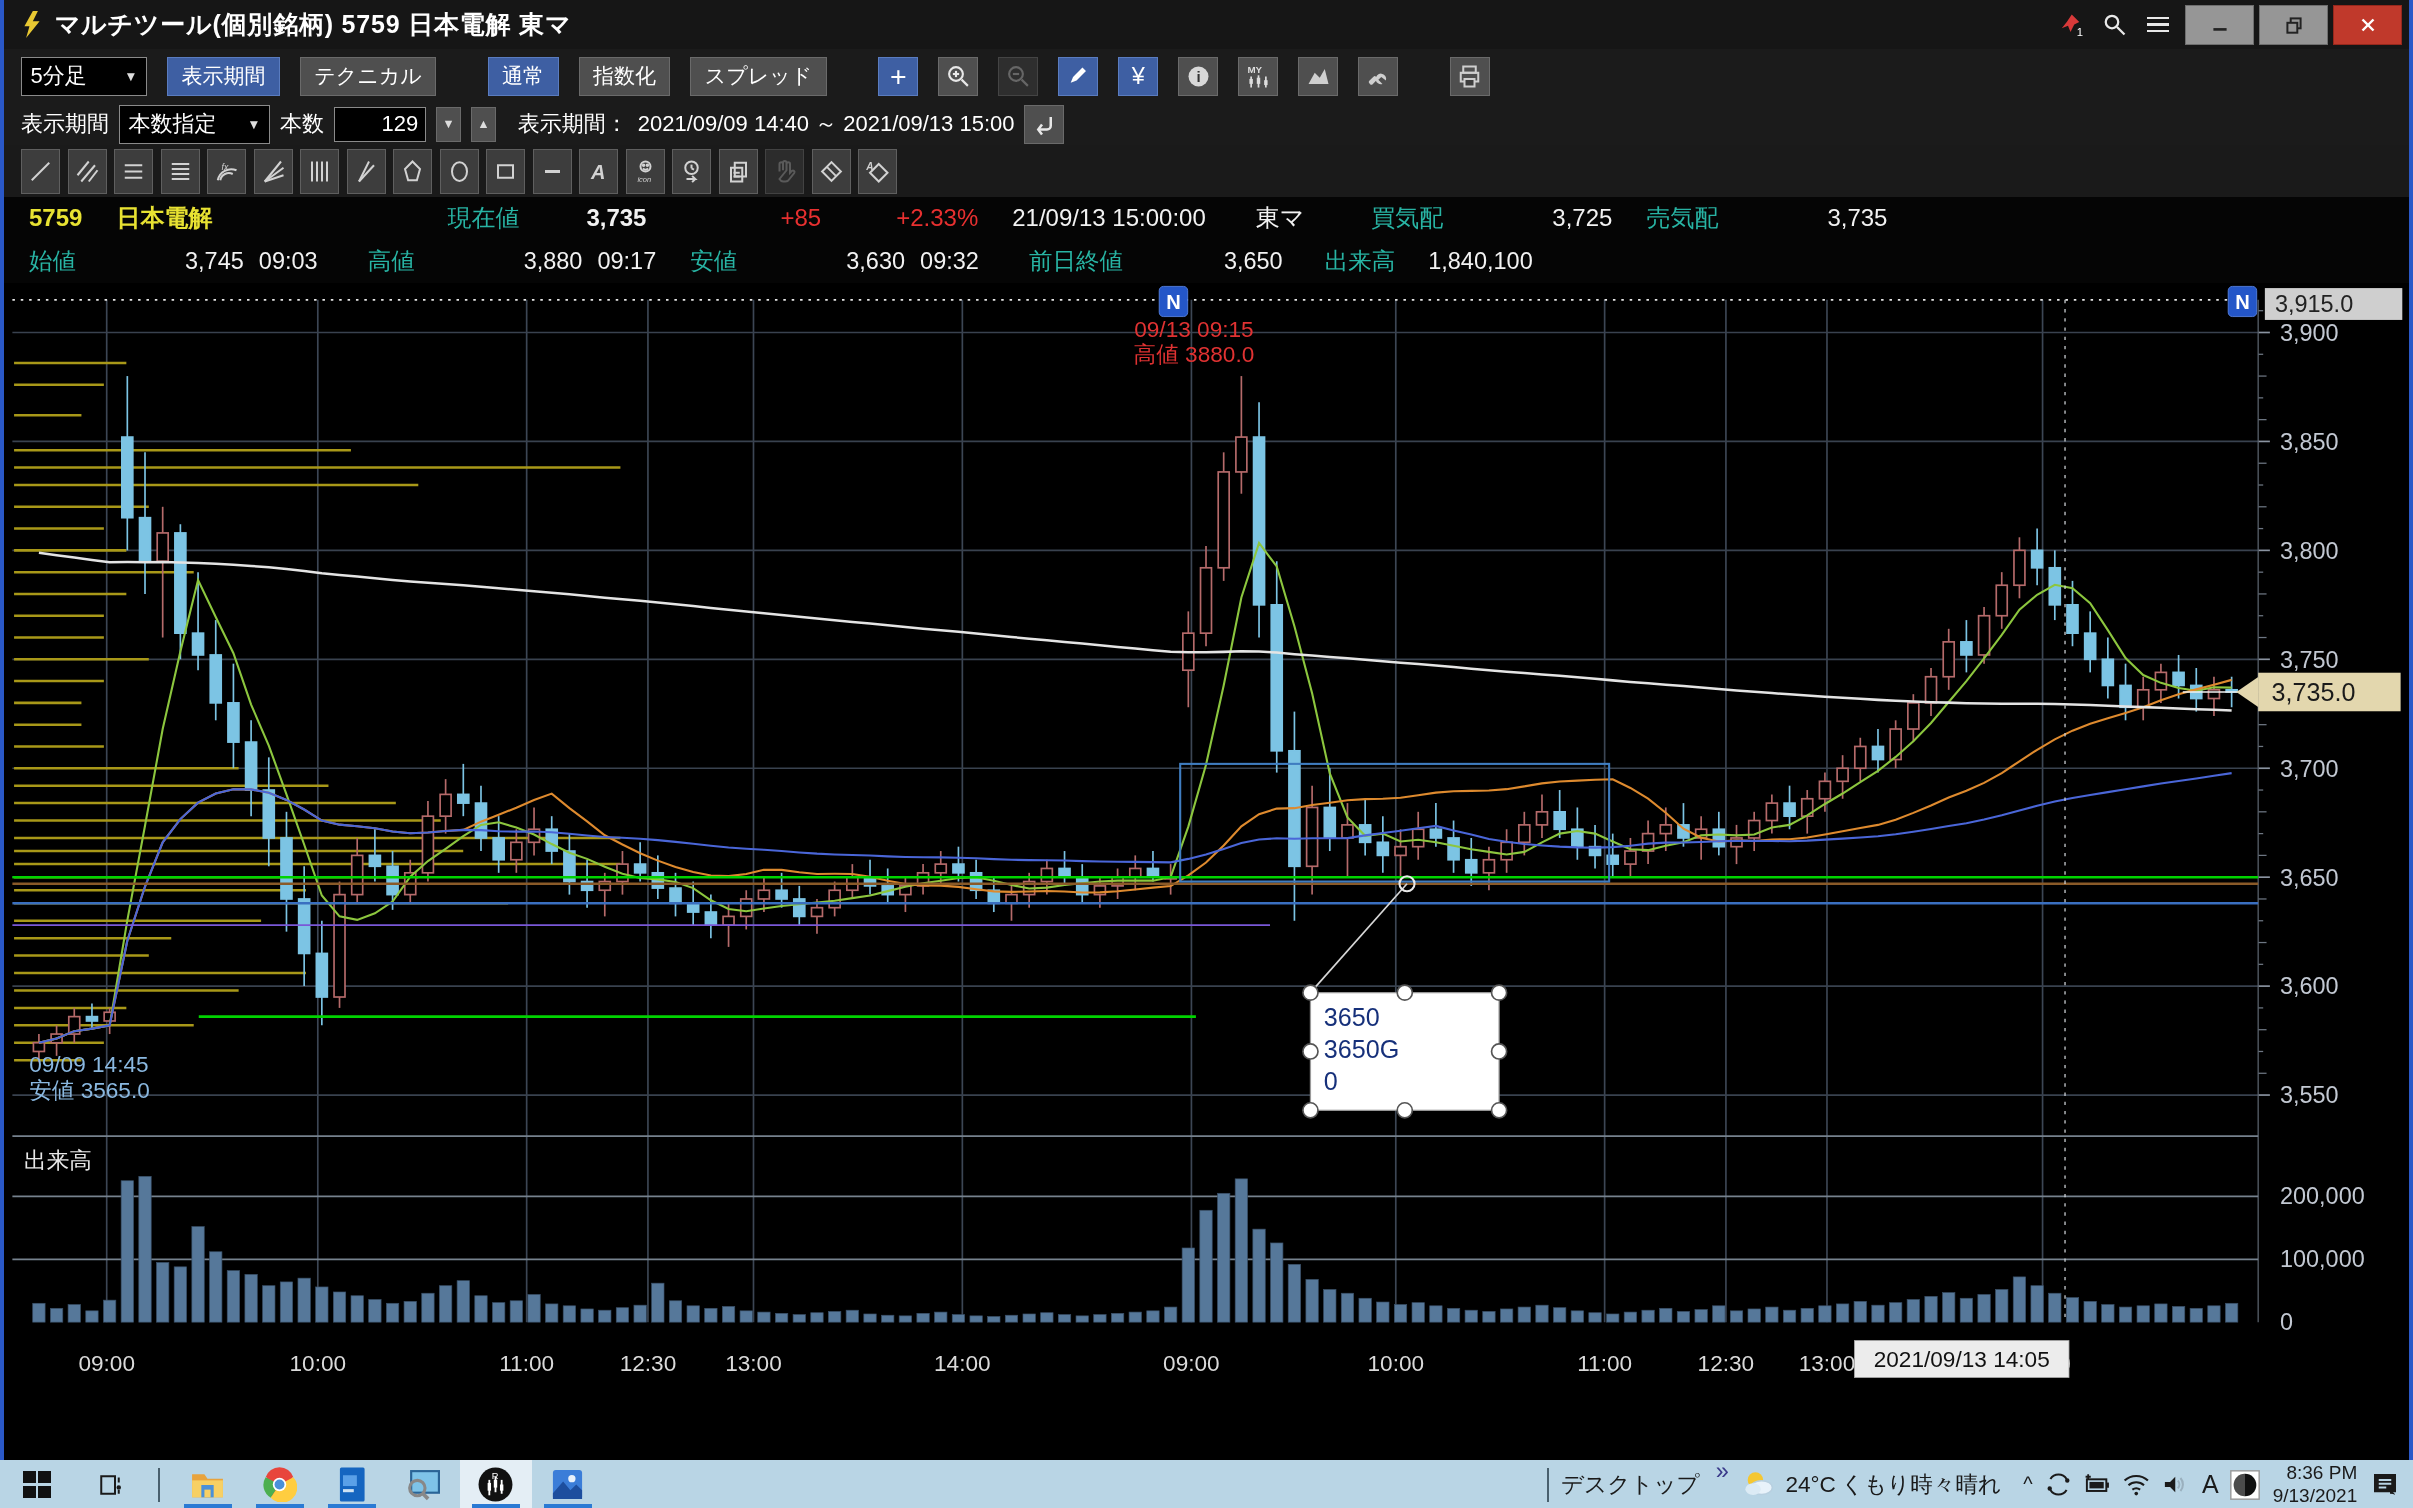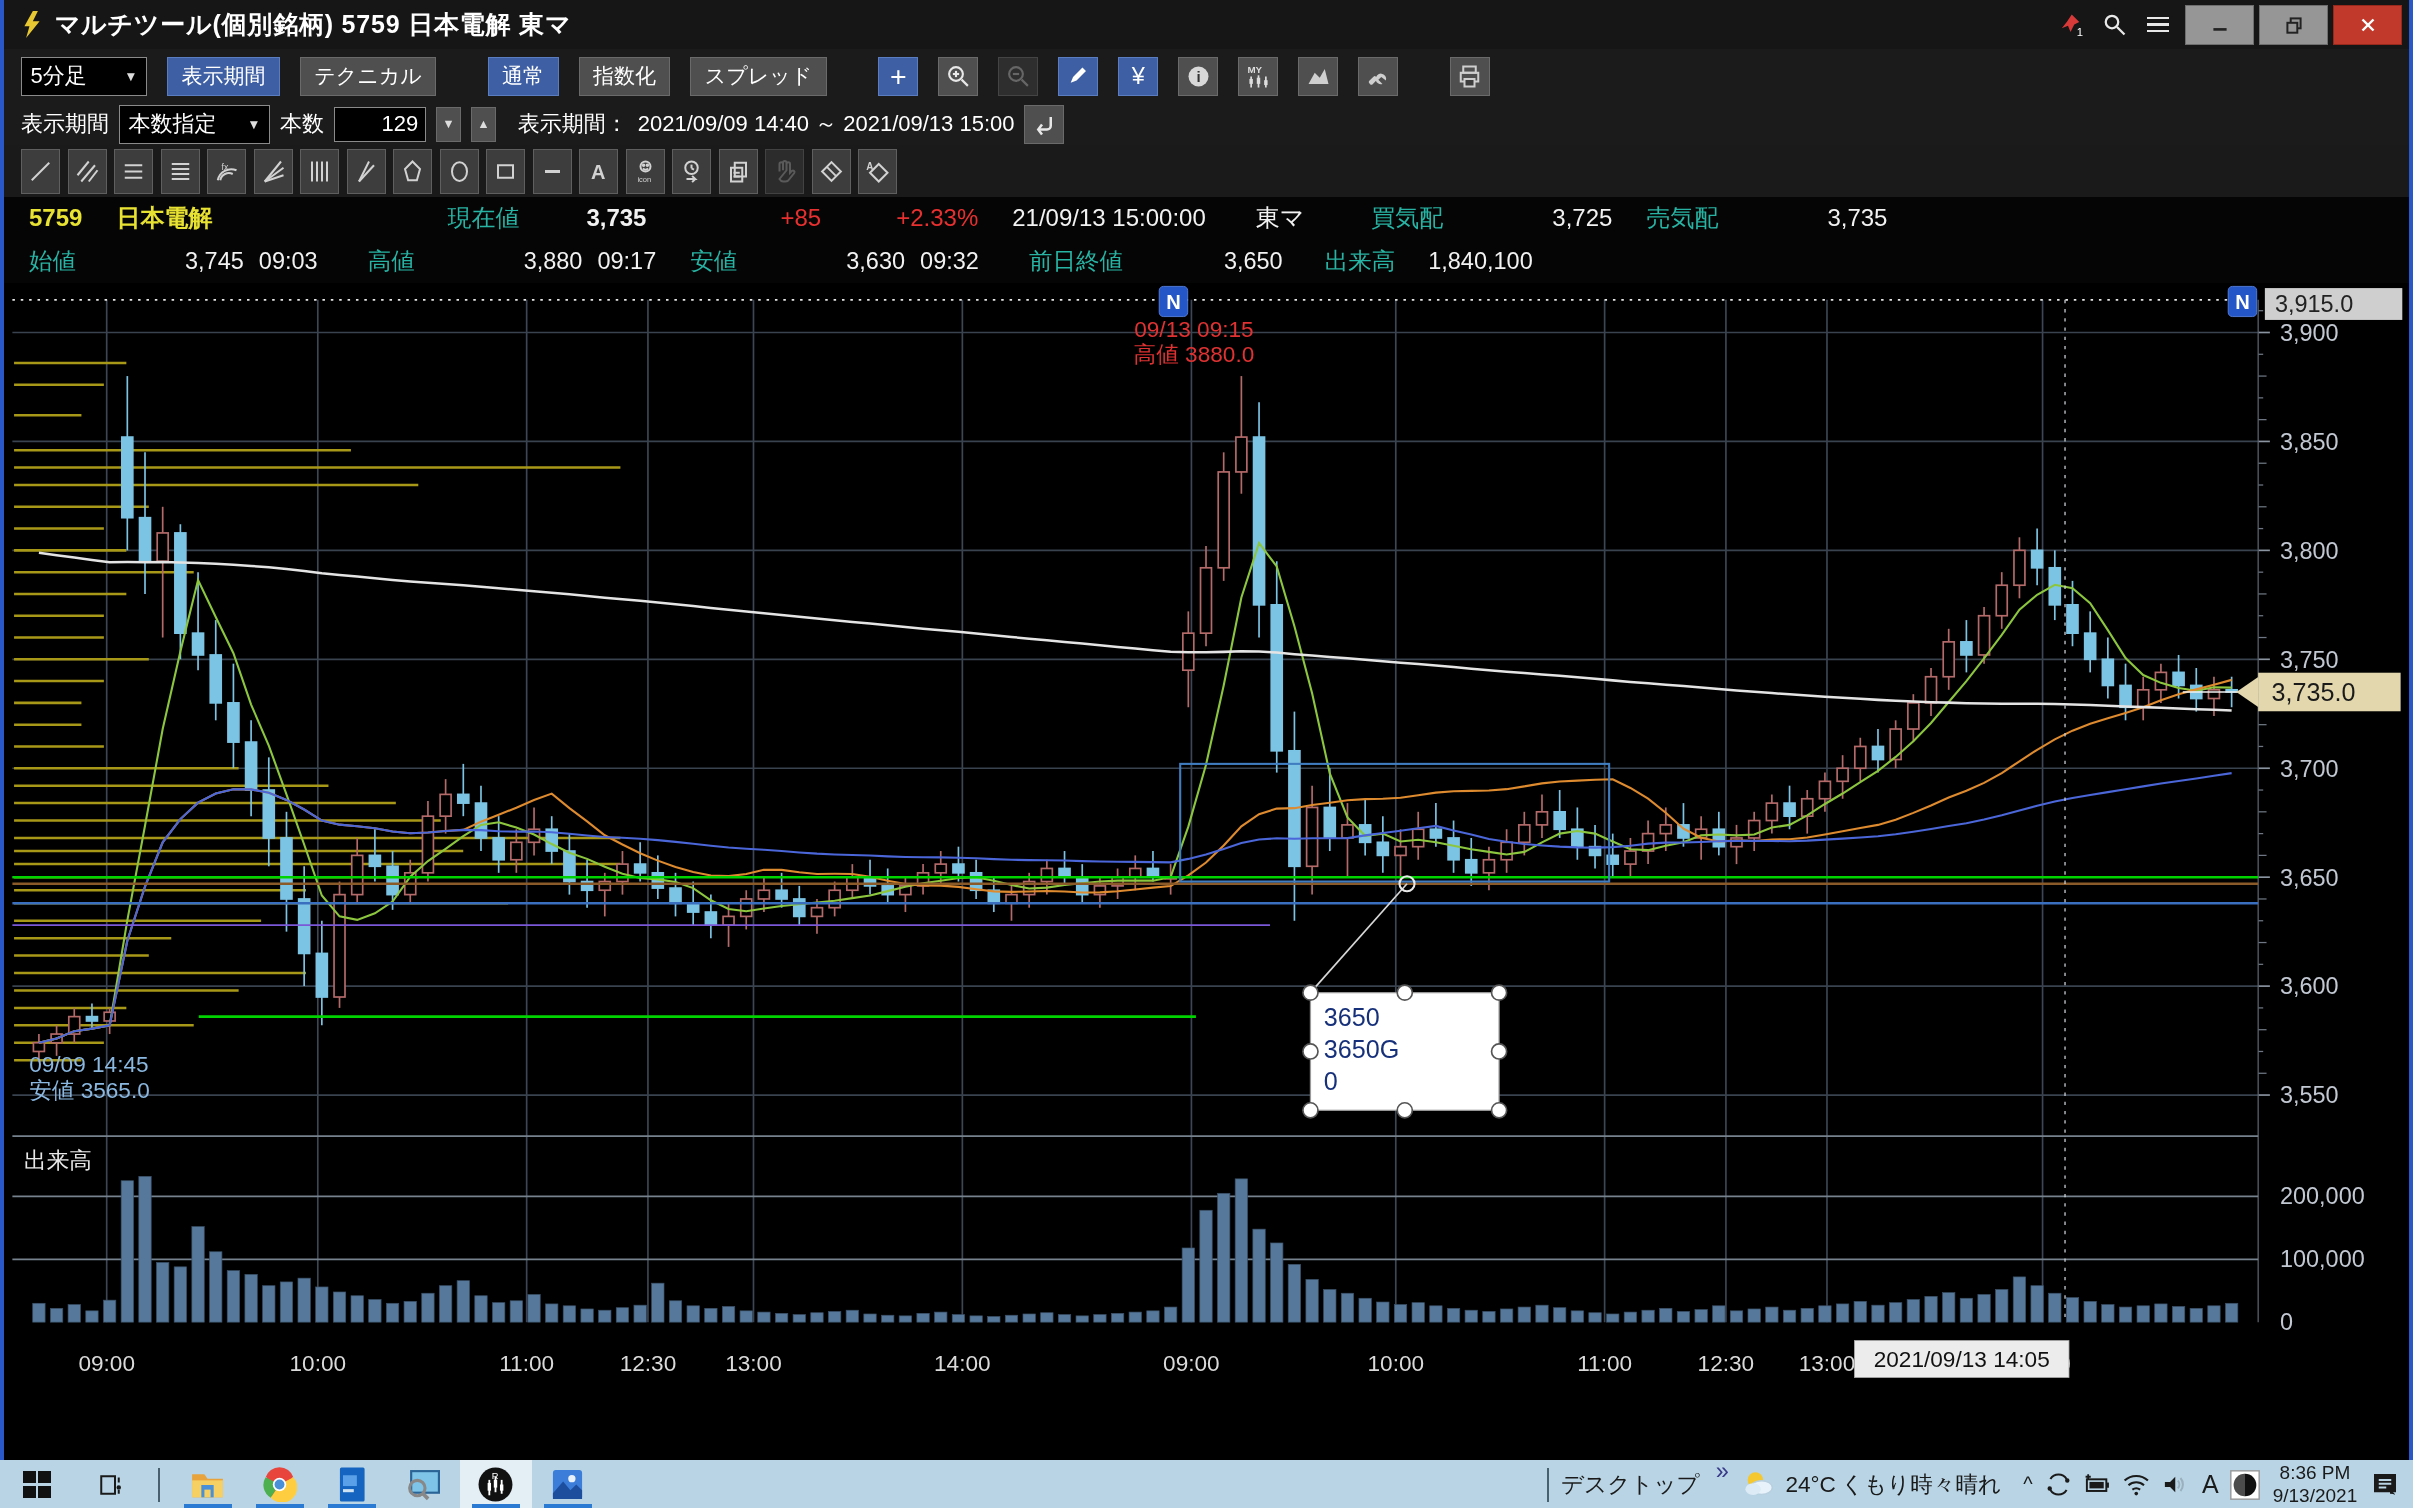--- a/index.html
+++ b/index.html
@@ -24,21 +24,21 @@
   .sel .arr { margin-left:15px; font-size:13.4px; color:#ddd; }
   .btn { height:39px; padding:0 13.4px; background:#4f4f4f; border:0.8px solid #6a6a6a; color:#fff; font-size:21px; display:flex; align-items:center; justify-content:center; }
   .btn.blue { background:#3e5fa3; border-color:#5a7cc0; }
   .btn.dim { background:#2e2e2e; border-color:#444; color:#666; }
   .btn.sq { width:40px; padding:0; }
   .gap { width:11.7px; }
   .toolbar2 { height:42px; background:#1b1b1b; display:flex; align-items:center; padding-left:17px; gap:10px; color:#fff; font-size:22px; flex:0 0 auto; }
   .numin { background:#000; border:0.8px solid #8a8a8a; color:#fff; font-size:22px; width:92px; height:35px; text-align:right; padding-right:6.7px; font-family:inherit; }
   .spin { width:25px; height:35px; background:#4f4f4f; border:0.8px solid #6a6a6a; color:#ddd; font-size:12.6px; display:flex; align-items:center; justify-content:center; }
   
-  .drawbar { height:52px; background:#1a1a1a; display:flex; align-items:center; padding-left:17px; gap:7.5px; flex:0 0 auto; }
+  .drawbar { height:52px; background:#1a1a1a; display:flex; align-items:center; padding-left:17px; gap:7.5px; flex:0 0 auto;font-style:italic; }
   .dtool { width:39px; height:45px; background:#3d3d3d; border:0.8px solid #5f5f5f; display:flex; align-items:center; justify-content:center; }
   .dtool.dim { background:#2c2c2c; border-color:#424242; }
   .dtool svg { stroke:#d2d2d2; fill:none; stroke-width:1.6; }
   .dtool.dim svg { stroke:#5a5a5a; }
   .dtool svg text { stroke:none; fill:#d2d2d2; }
   
   .inforow { display:flex; align-items:center; background:#050505; color:#fff; flex:0 0 auto; }
   .r1 { height:42px; font-size:24px; }
   .r2 { height:44px; font-size:23.5px; }
   .yel { color:#e8e232; }
@@ -55,21 +55,21 @@
   .searchbox { width:578px; height:49px; background:#fff; border:0.8px solid #777; display:flex; align-items:center; padding-left:13.4px; gap:13.4px; }
   .searchbox .ph { color:#333; font-size:22.6px; }
   .tbicon { width:72px; height:49px; display:flex; flex-direction:column; align-items:center; justify-content:center; position:relative; }
   .tbicon.active { background:#e4eef5; }
   .underline { position:absolute; bottom:0; left:11.7px; right:11.7px; height:5px; background:#2a7ad4; }
   .tsep { width:2.5px; height:34px; border-left:1.7px solid #49606e; border-right:1.7px solid #49606e; margin:0 11.7px; }
   .desk { display:flex; flex-direction:column; align-items:flex-start; justify-content:center; height:49px; position:relative; padding-right:34px; }
   .desk .chev { position:absolute; top:-1.7px; right:5px; color:#3a3a8a; font-size:23.5px; }
   .desk .lbl { color:#1a1a1a; font-size:22.6px; }
   .traytxt { color:#1a1a1a; font-size:22.6px; }
-  .clockcol { display:flex; flex-direction:column; align-items:center; justify-content:center; color:#1a1a1a; font-size:19px; line-height:22.6px; margin:0 8.4px; }
+  .clockcol { display:flex; flex-direction:column; align-items:flex-end; justify-content:center; color:#1a1a1a; font-size:19px; line-height:22.6px; margin:0 8.4px; }
   .trayico { width:39px; height:49px; display:flex; align-items:center; justify-content:center; }
 </style>
 </head>
 <body>
 
 <div class="app">
 
   <div class="titlebar">
     <svg width="22" height="27" viewBox="0 0 13 16">
       <polygon points="7,0 2,9 5,9 3,16 11,6 7,6 10,0" fill="#e8c832"></polygon>

